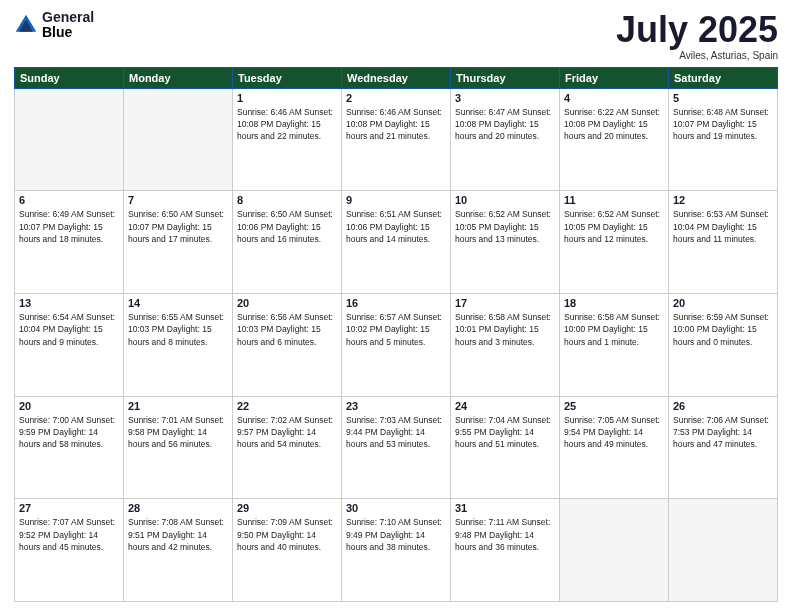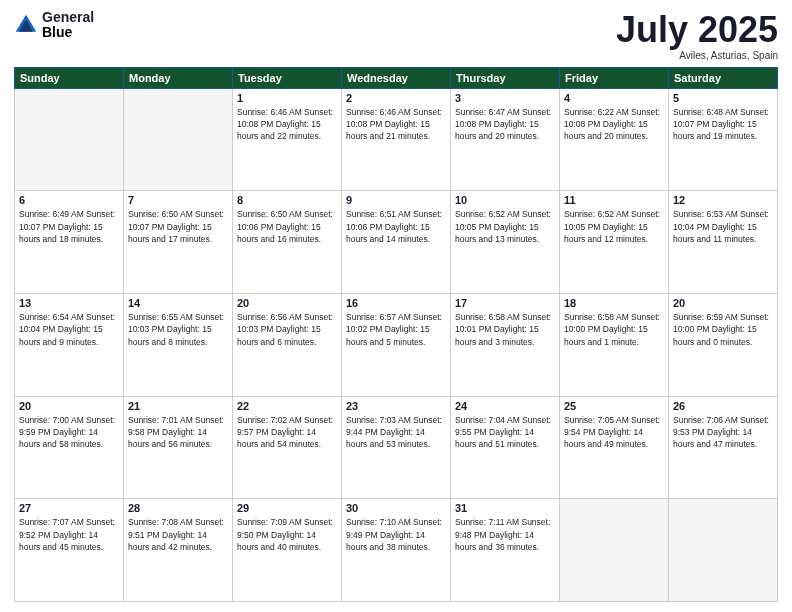--- a/index.html
+++ b/index.html
@@ -315,21 +315,21 @@
           <td>
             <span class="day-number">25</span>
             <div class="day-info">Sunrise: 7:05 AM
 Sunset: 9:54 PM
 Daylight: 14 hours
 and 49 minutes.</div>
           </td>
           <td>
             <span class="day-number">26</span>
             <div class="day-info">Sunrise: 7:06 AM
-Sunset: 9:53 PM
+Sunset: 7:53 PM
 Daylight: 14 hours
 and 47 minutes.</div>
           </td>
         </tr>
         <tr>
           <td>
             <span class="day-number">27</span>
             <div class="day-info">Sunrise: 7:07 AM
 Sunset: 9:52 PM
 Daylight: 14 hours

